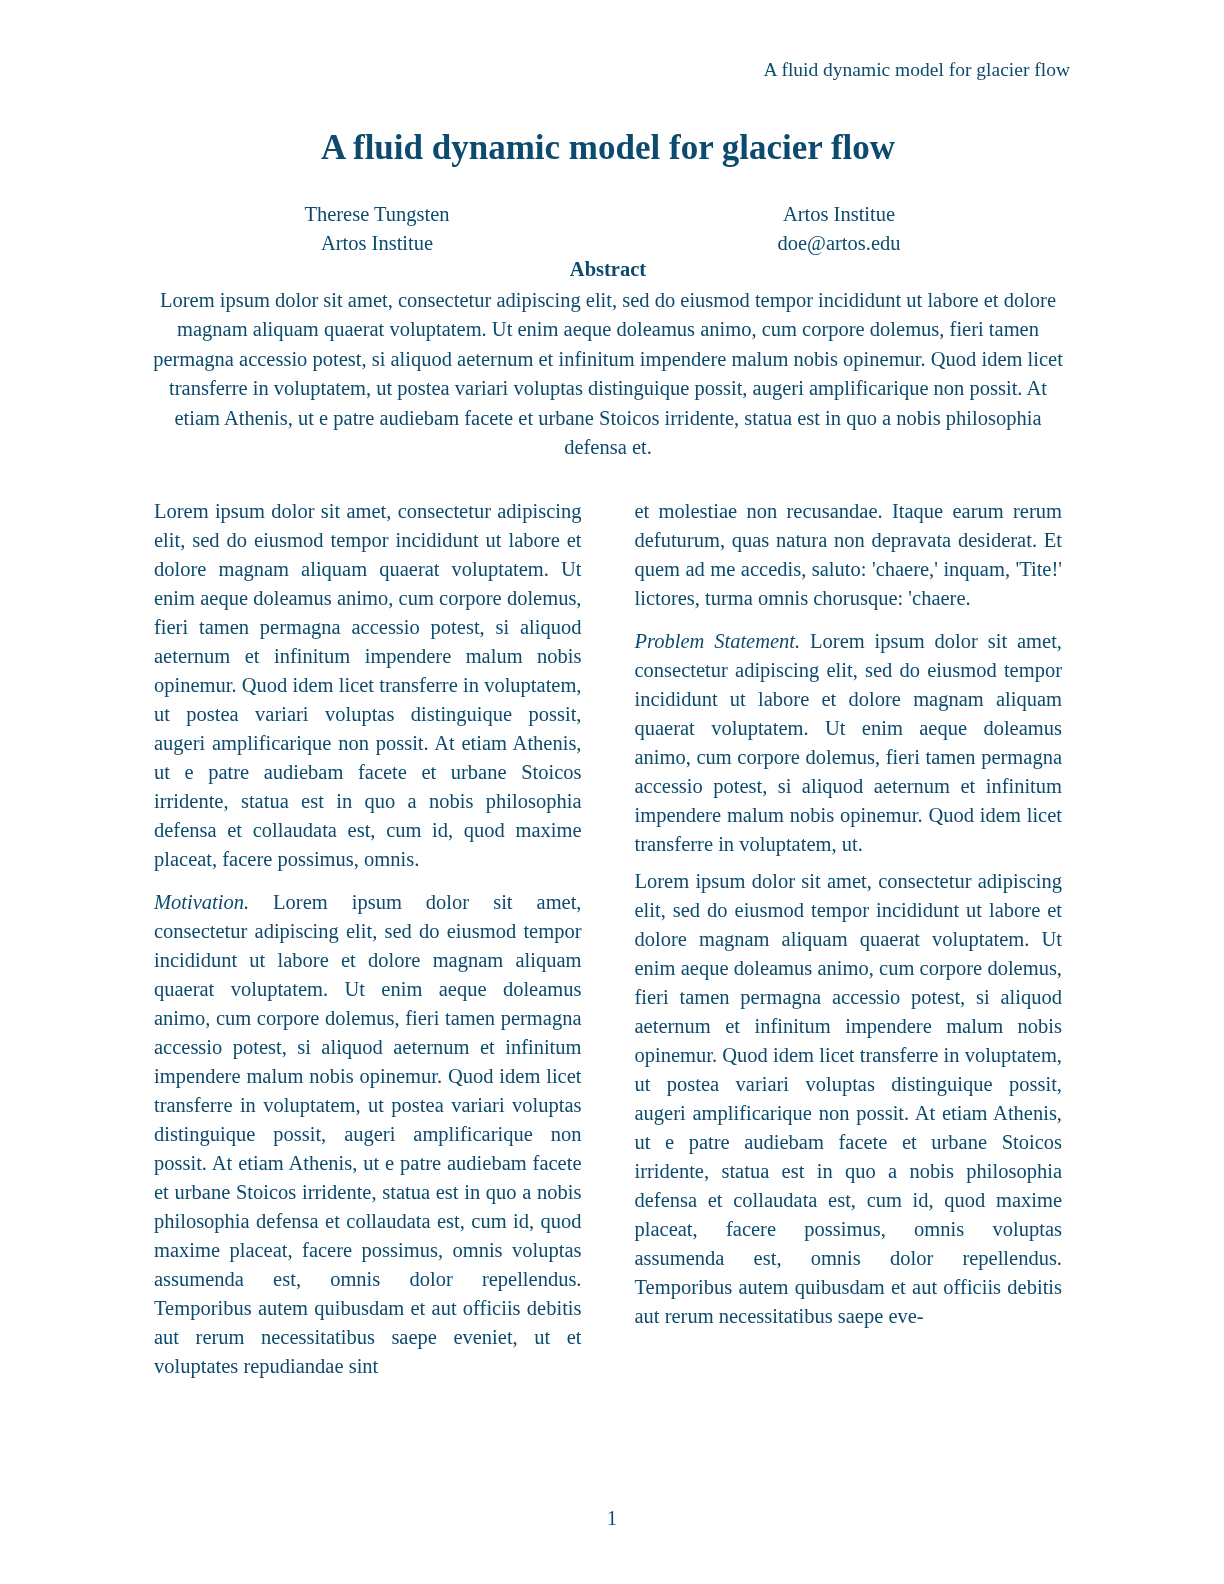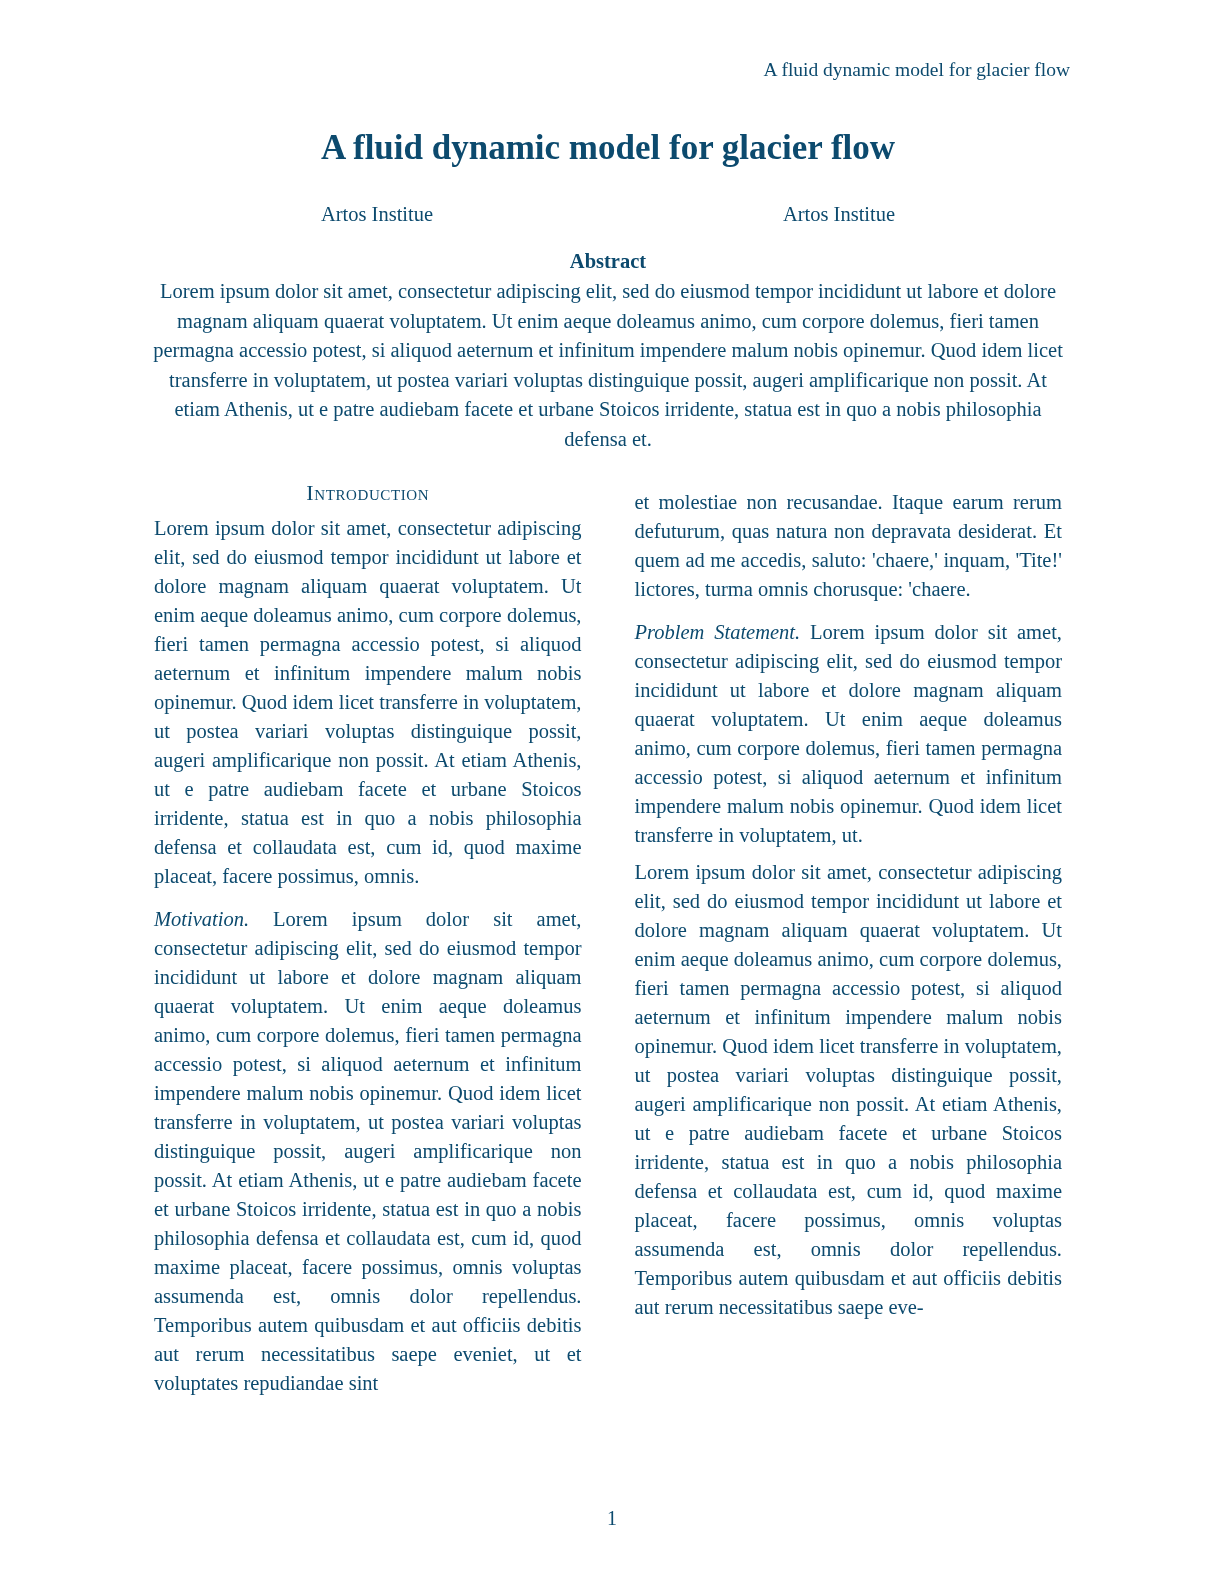--- a/index.html
+++ b/index.html
@@ -34,21 +34,20 @@
     flex:1;
     text-align:center;
     font-size:20.5px;
     line-height:28.5px;
   }
   .abstract-head{
     text-align:center;
     font-weight:700;
     font-size:20.5px;
     line-height:24.5px;
-    margin-top:20px;
   }
   .abstract-body{
     text-align:center;
     font-size:20.5px;
     line-height:29.5px;
     margin-top:4px;
   }
   .columns{
     display:flex;
     gap:37px;
@@ -86,35 +85,36 @@
 <body>
 
 <div class="page">
 
   <div class="running-head">A fluid dynamic model for glacier flow</div>
 
   <h1 class="title">A fluid dynamic model for glacier flow</h1>
 
   <div class="authors">
     <div class="author">
+      <div>Therese Tungsten</div>
       <div>Artos Institue</div>
     </div>
     <div class="author">
       <div>Artos Institue</div>
+      <div>doe@artos.edu</div>
     </div>
   </div>
 
   <div class="abstract-head">Abstract</div>
 
   <div class="abstract-body">Lorem ipsum dolor sit amet, consectetur adipiscing elit, sed do eiusmod tempor incididunt ut labore et dolore magnam aliquam quaerat voluptatem. Ut enim aeque doleamus animo, cum corpore dolemus, fieri tamen permagna accessio potest, si aliquod aeternum et infinitum impendere malum nobis opinemur. Quod idem licet transferre in voluptatem, ut postea variari voluptas distinguique possit, augeri amplificarique non possit. At etiam Athenis, ut e patre audiebam facete et urbane Stoicos irridente, statua est in quo a nobis philosophia defensa et.</div>
 
   <div class="columns">
 
     <div class="col">
-      <h2 class="sec-head">Introduction</h2>
       <p>Lorem ipsum dolor sit amet, consectetur adipiscing elit, sed do eiusmod tempor incididunt ut labore et dolore magnam aliquam quaerat voluptatem. Ut enim aeque doleamus animo, cum corpore dolemus, fieri tamen permagna accessio potest, si aliquod aeternum et infinitum impendere malum nobis opinemur. Quod idem licet transferre in voluptatem, ut postea variari voluptas distinguique possit, augeri amplificarique non possit. At etiam Athenis, ut e patre audiebam facete et urbane Stoicos irridente, statua est in quo a nobis philosophia defensa et collaudata est, cum id, quod maxime placeat, facere possimus, omnis.</p>
       <p class="runin"><span class="lead">Motivation.</span><span> Lorem ipsum dolor sit amet, consectetur adipiscing elit, sed do eiusmod tempor incididunt ut labore et dolore magnam aliquam quaerat voluptatem. Ut enim aeque doleamus animo, cum corpore dolemus, fieri tamen permagna accessio potest, si aliquod aeternum et infinitum impendere malum nobis opinemur. Quod idem licet transferre in voluptatem, ut postea variari voluptas distinguique possit, augeri amplificarique non possit. At etiam Athenis, ut e patre audiebam facete et urbane Stoicos irridente, statua est in quo a nobis philosophia defensa et collaudata est, cum id, quod maxime placeat, facere possimus, omnis voluptas assumenda est, omnis dolor repellendus. Temporibus autem quibusdam et aut officiis debitis aut rerum necessitatibus saepe eveniet, ut et voluptates repudiandae sint</span></p>
     </div>
 
     <div class="col">
       <p>et molestiae non recusandae. Itaque earum rerum defuturum, quas natura non depravata desiderat. Et quem ad me accedis, saluto: 'chaere,' inquam, 'Tite!' lictores, turma omnis chorusque: 'chaere.</p>
       <p class="runin"><span class="lead">Problem Statement.</span><span> Lorem ipsum dolor sit amet, consectetur adipiscing elit, sed do eiusmod tempor incididunt ut labore et dolore magnam aliquam quaerat voluptatem. Ut enim aeque doleamus animo, cum corpore dolemus, fieri tamen permagna accessio potest, si aliquod aeternum et infinitum impendere malum nobis opinemur. Quod idem licet transferre in voluptatem, ut.</span></p>
       <p>Lorem ipsum dolor sit amet, consectetur adipiscing elit, sed do eiusmod tempor incididunt ut labore et dolore magnam aliquam quaerat voluptatem. Ut enim aeque doleamus animo, cum corpore dolemus, fieri tamen permagna accessio potest, si aliquod aeternum et infinitum impendere malum nobis opinemur. Quod idem licet transferre in voluptatem, ut postea variari voluptas distinguique possit, augeri amplificarique non possit. At etiam Athenis, ut e patre audiebam facete et urbane Stoicos irridente, statua est in quo a nobis philosophia defensa et collaudata est, cum id, quod maxime placeat, facere possimus, omnis voluptas assumenda est, omnis dolor repellendus. Temporibus autem quibusdam et aut officiis debitis aut rerum necessitatibus saepe eve-</p>
     </div>
 

